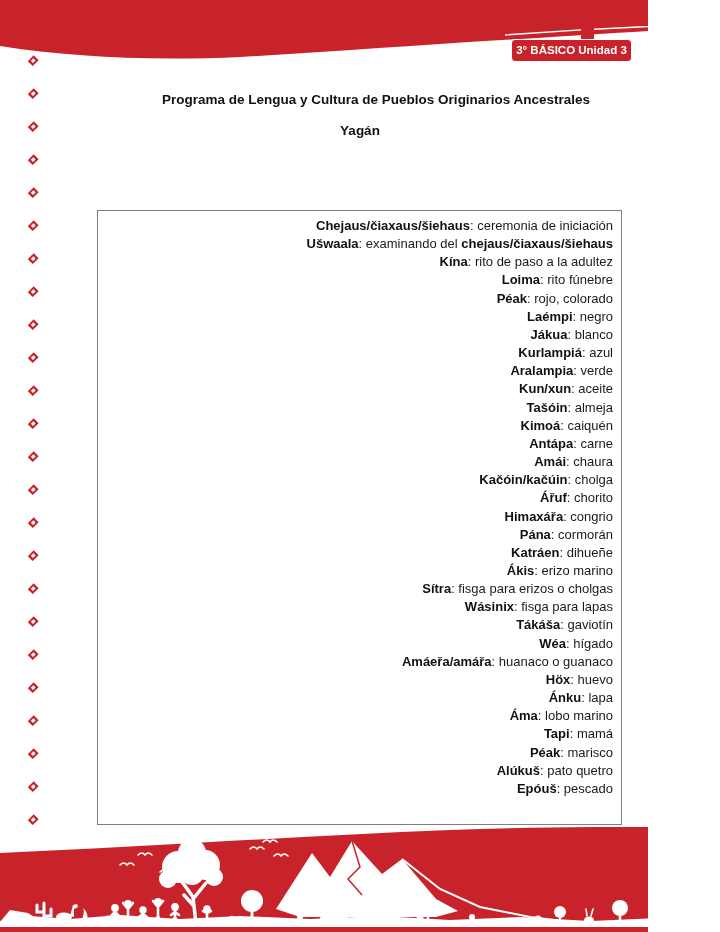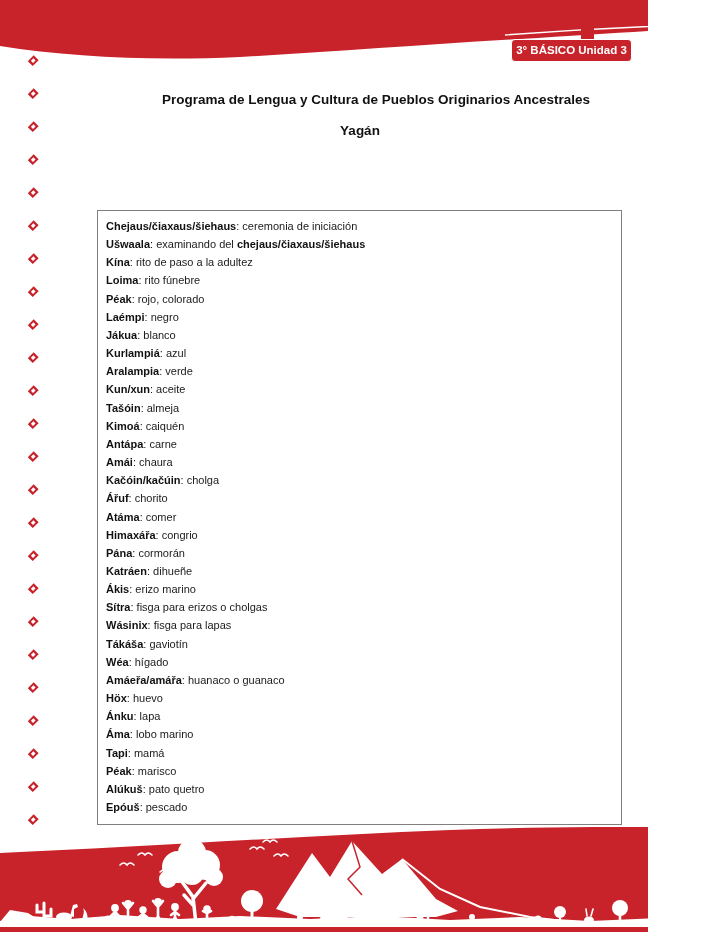--- a/index.html
+++ b/index.html
@@ -30,21 +30,21 @@
   .section-banner .banner-text{
     display:block;width:100%;text-align:center;line-height:35px;color:#ffffff;
     font-family:"Liberation Serif", serif;font-weight:bold;font-size:18px;letter-spacing:.3px;
   }
   
   .repertoire-box{
     position:absolute;left:97px;top:210px;width:525px;height:615px;
     border:1px solid #7f7f7f;box-sizing:border-box;background:#ffffff;
     padding:6px 8px 0 8px;
   }
-  .entry{font-size:11px;line-height:18.15px;white-space:nowrap;}
+  .entry{font-size:13px;line-height:18.15px;white-space:nowrap;text-align:right;}
   .entry b{font-weight:bold;color:#111;}
   
   .diamond{
     position:absolute;width:2.5px;height:2.5px;border:2.5px solid #C8232B;
     transform:rotate(45deg) scaleY(1.2);
   }
   
   .footer-svg{position:absolute;left:0;top:827px;}
 </style>
 </head>
@@ -76,21 +76,20 @@
         <div class="entry"><b>Jákua</b>: blanco</div>
         <div class="entry"><b>Kurlampiá</b>: azul</div>
         <div class="entry"><b>Aralampia</b>: verde</div>
         <div class="entry"><b>Kun/xun</b>: aceite</div>
         <div class="entry"><b>Tašóin</b>: almeja</div>
         <div class="entry"><b>Kimoá</b>: caiquén</div>
         <div class="entry"><b>Antápa</b>: carne</div>
         <div class="entry"><b>Amái</b>: chaura</div>
         <div class="entry"><b>Kačóin/kačúin</b>: cholga</div>
         <div class="entry"><b>Ářuf</b>: chorito</div>
-        <div class="entry"><b>Atáma</b>: comer</div>
         <div class="entry"><b>Himaxářa</b>: congrio</div>
         <div class="entry"><b>Pána</b>: cormorán</div>
         <div class="entry"><b>Katráen</b>: dihueñe</div>
         <div class="entry"><b>Ákis</b>: erizo marino</div>
         <div class="entry"><b>Sítra</b>: fisga para erizos o cholgas</div>
         <div class="entry"><b>Wásinix</b>: fisga para lapas</div>
         <div class="entry"><b>Tákáša</b>: gaviotín</div>
         <div class="entry"><b>Wéa</b>: hígado</div>
         <div class="entry"><b>Amáeřa/amářa</b>: huanaco o guanaco</div>
         <div class="entry"><b>Höx</b>: huevo</div>

